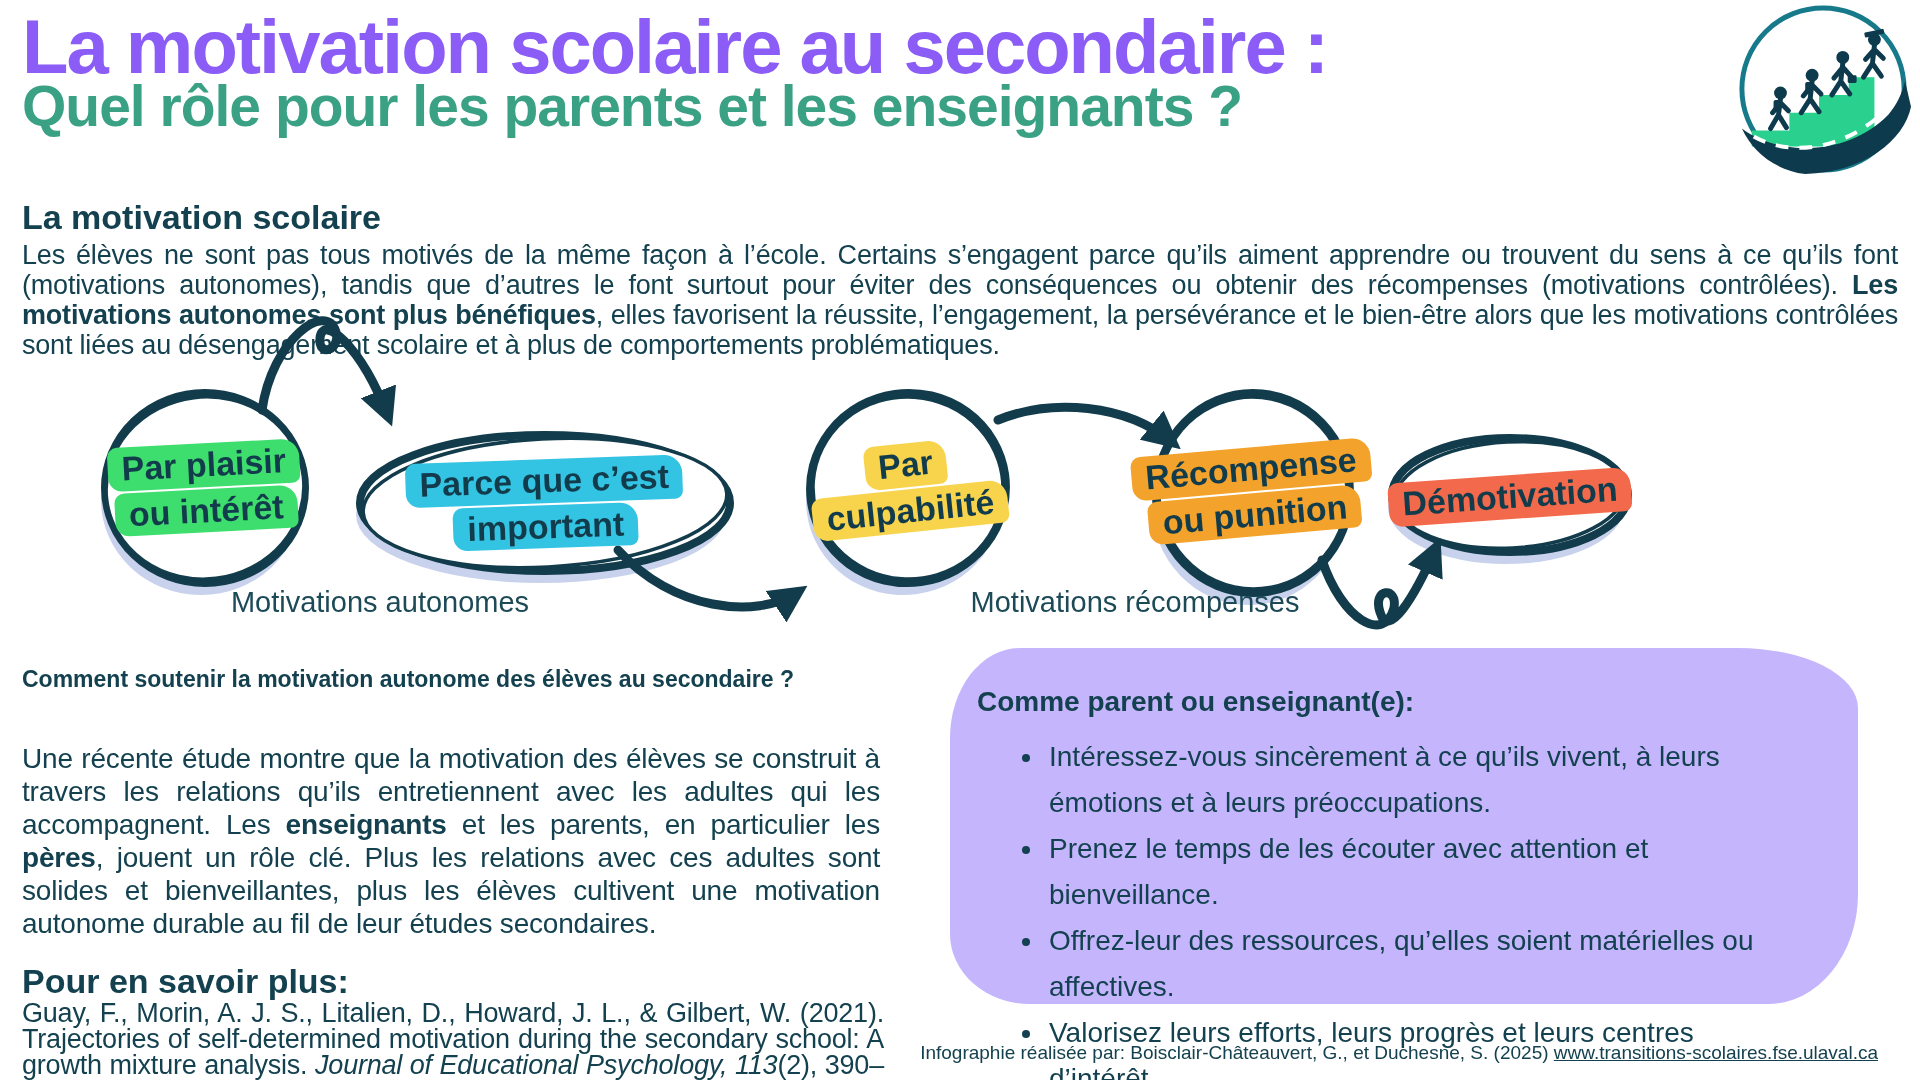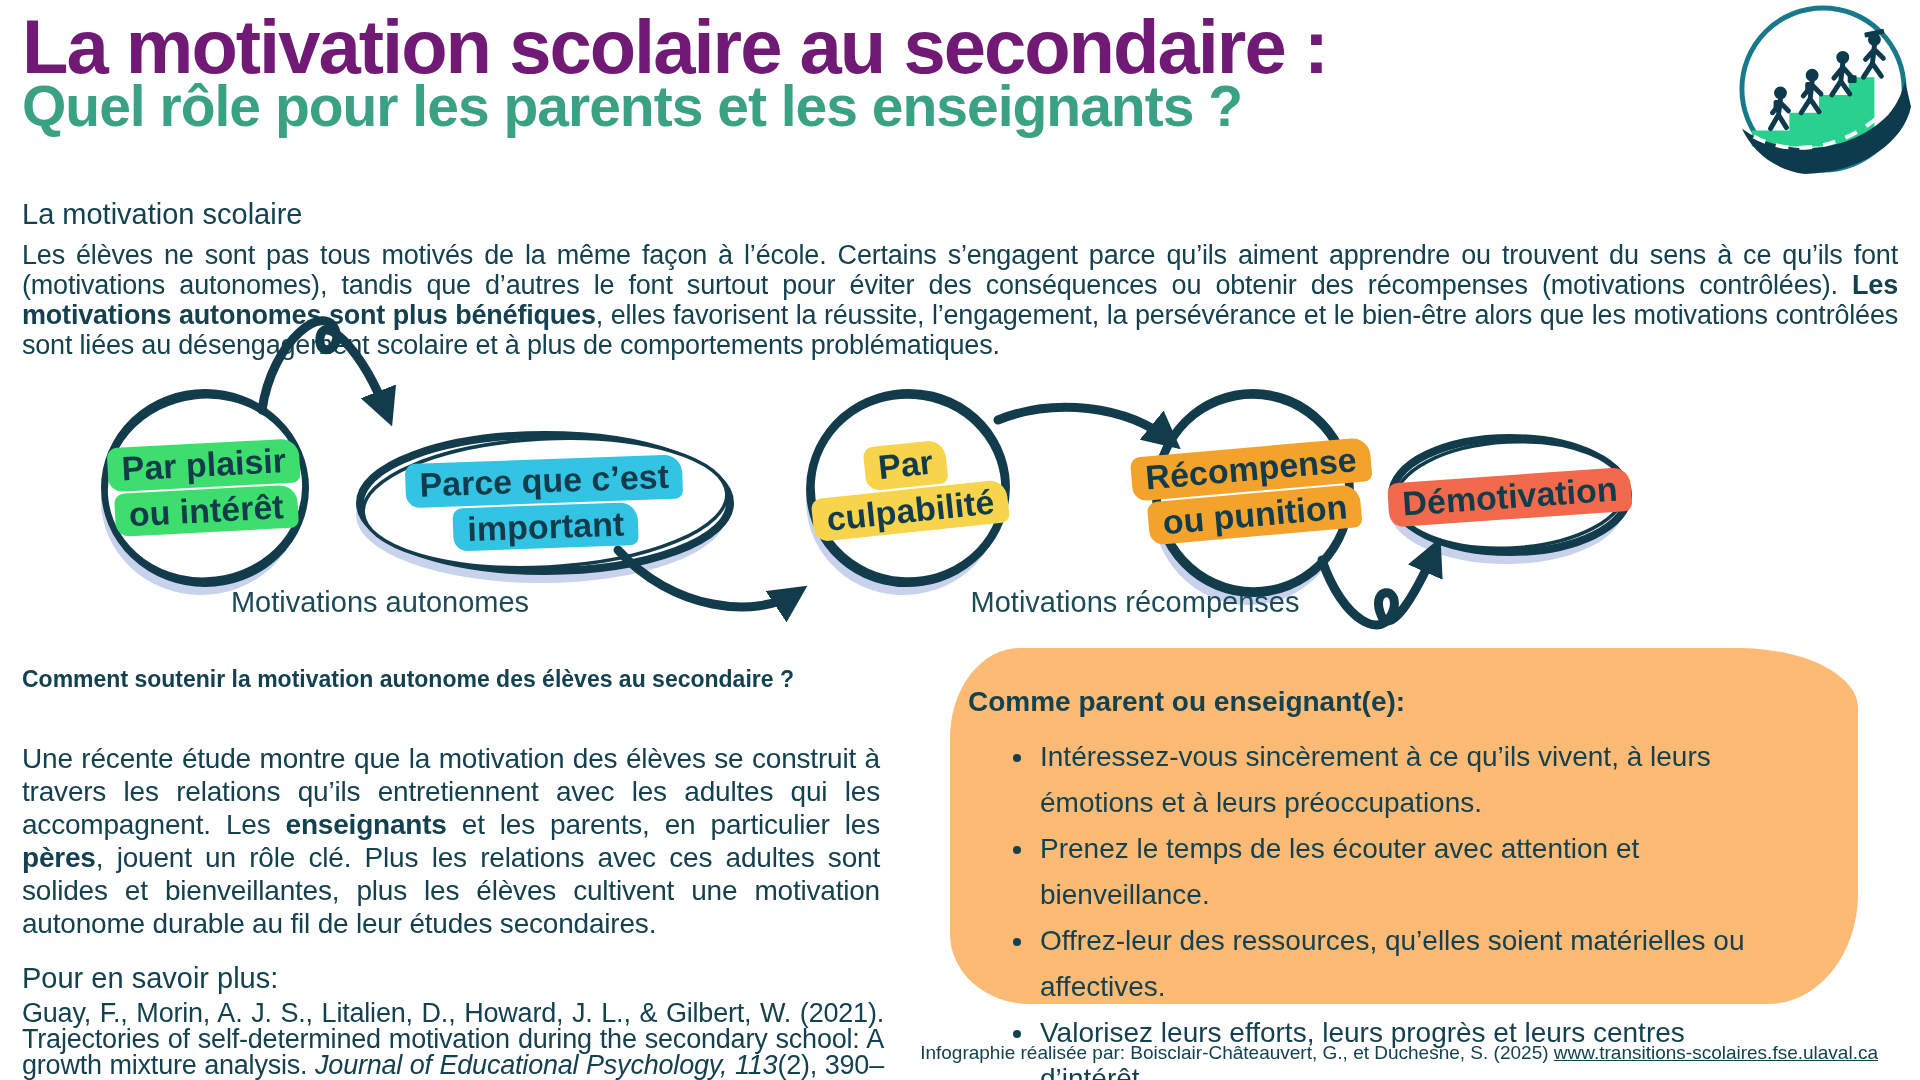--- a/index.html
+++ b/index.html
@@ -4,31 +4,31 @@
 <style>
   html,body{margin:0;padding:0;background:#ffffff;}
   .page{
     position:relative;width:1920px;height:1080px;overflow:hidden;background:#fff;
     font-family:"Liberation Sans","DejaVu Sans",sans-serif;color:#14414F;
   }
   
   .title{
     position:absolute;left:22px;top:8px;width:1700px;
     font-size:76px;font-weight:700;letter-spacing:-2px;line-height:1.02;
-    color:#701a75;
+    color:#8b5cf6;
   }
   .subtitle{
     position:absolute;left:22px;top:78px;width:1700px;
     font-size:57px;font-weight:700;letter-spacing:-1px;line-height:1.0;
     color:#3BA184;
   }
   .logo{position:absolute;right:8px;top:2px;width:178px;height:178px;}
   
   .sec-heading{
-    position:absolute;left:22px;font-size:29px;font-weight:400;color:#14414F;
+    position:absolute;left:22px;font-size:34px;font-weight:700;color:#14414F;
   }
   .body-text{
     position:absolute;left:22px;font-size:27px;line-height:30px;letter-spacing:-0.2px;
     text-align:justify;color:#14414F;
   }
   .body-text b{font-weight:700;}
   
   .diagram-svg{position:absolute;left:0;top:298px;width:1920px;height:345px;}
   .bubble-label{
     position:absolute;text-align:center;font-weight:700;font-size:34px;line-height:1.08;
@@ -43,23 +43,23 @@
     white-space:nowrap;
   }
   
   .support-heading{
     position:absolute;left:22px;top:662px;width:858px;
     font-size:23px;font-weight:700;line-height:34px;text-align:justify;color:#14414F;
   }
   .support-text{top:742px;width:858px;font-size:28px;line-height:33px;}
   .green-box{
     position:absolute;left:950px;top:648px;width:908px;height:356px;
-    background:#fdba74;
+    background:#c4b5fd;
     border-radius:70px 120px 90px 80px / 90px 60px 110px 70px;
-    box-sizing:border-box;padding:38px 56px 20px 18px;
+    box-sizing:border-box;padding:38px 56px 20px 27px;
   }
   .green-box-heading{font-size:28px;font-weight:700;color:#14414F;margin:0 0 14px 0;}
   .green-box ul{margin:16px;padding:0 0 0 52px;}
   .green-box li{
     font-size:28px;line-height:46px;color:#14414F;margin:0;padding:0 0 0 4px;
   }
   
   .citation{top:1000px;width:862px;font-size:27px;line-height:26px;}
   .citation i{font-style:italic;}
   .credit{

